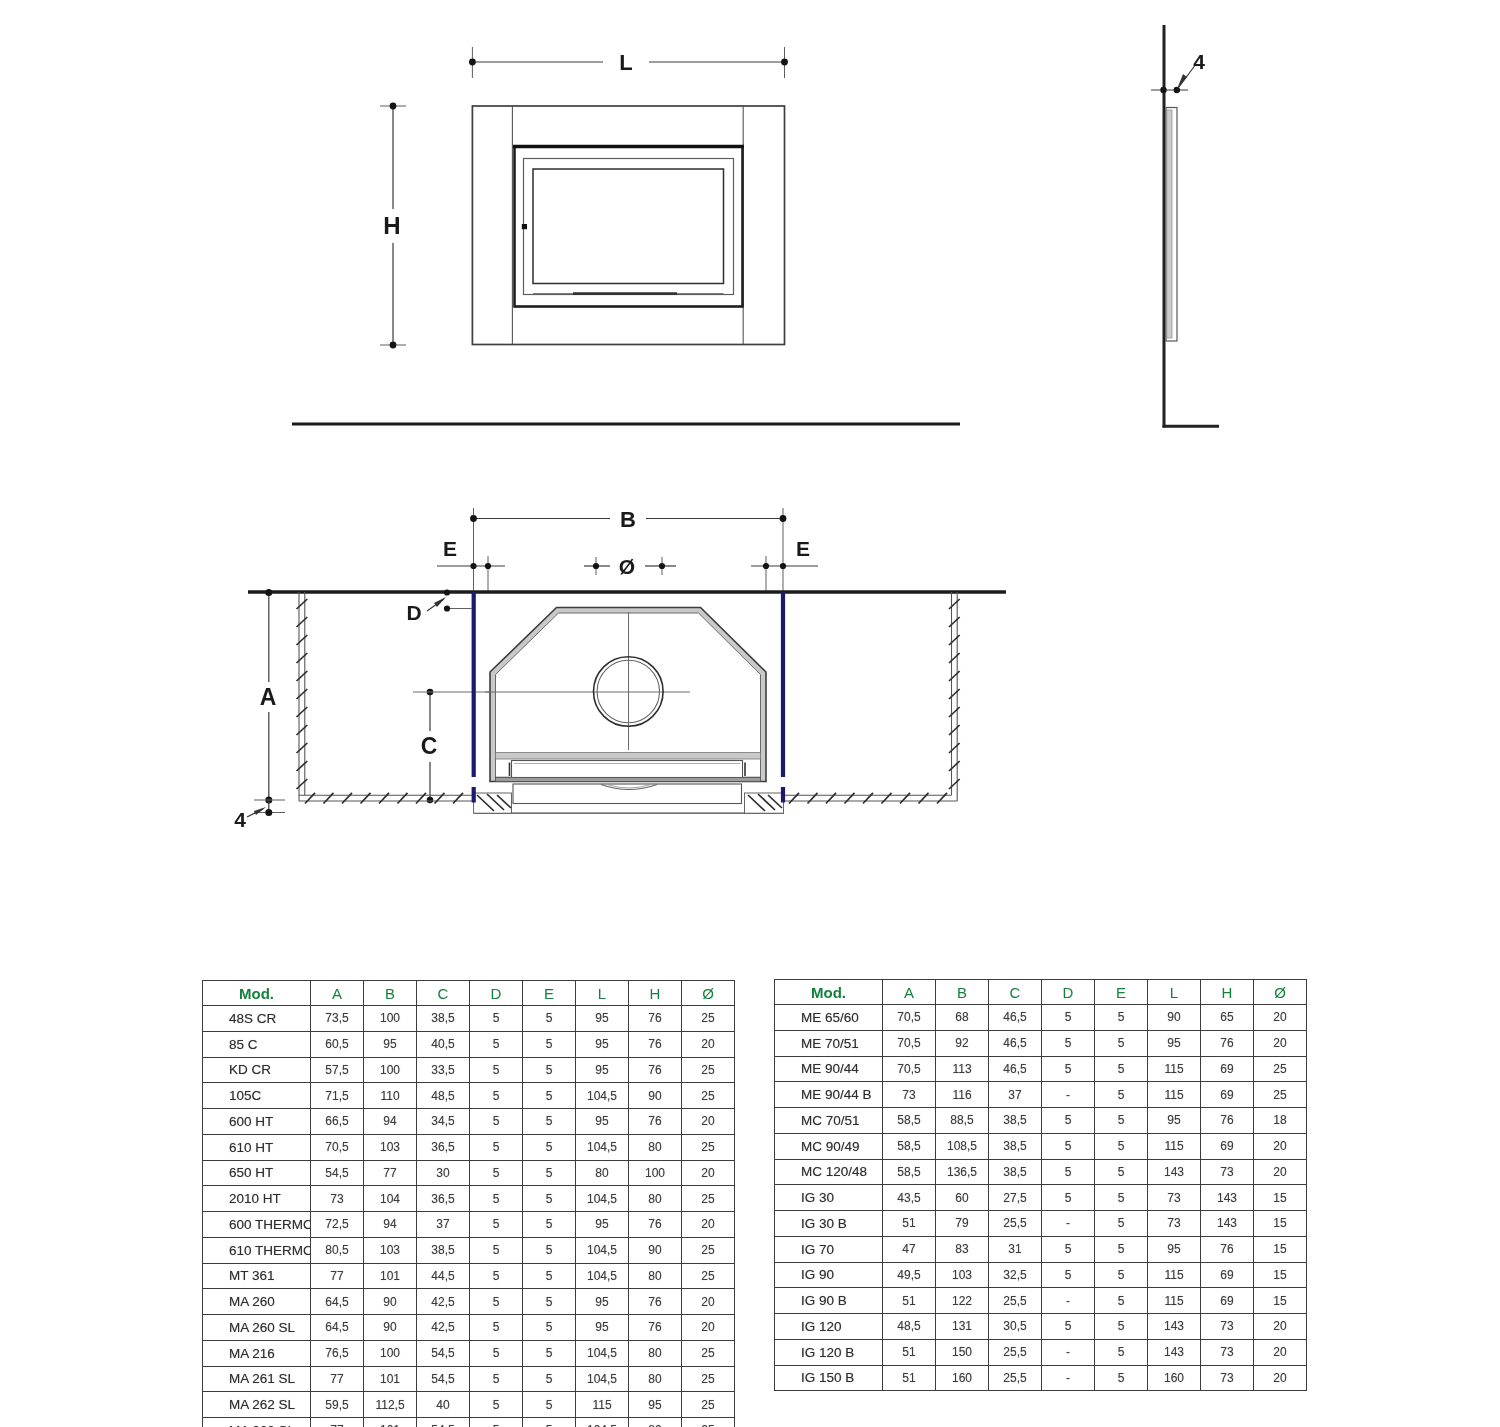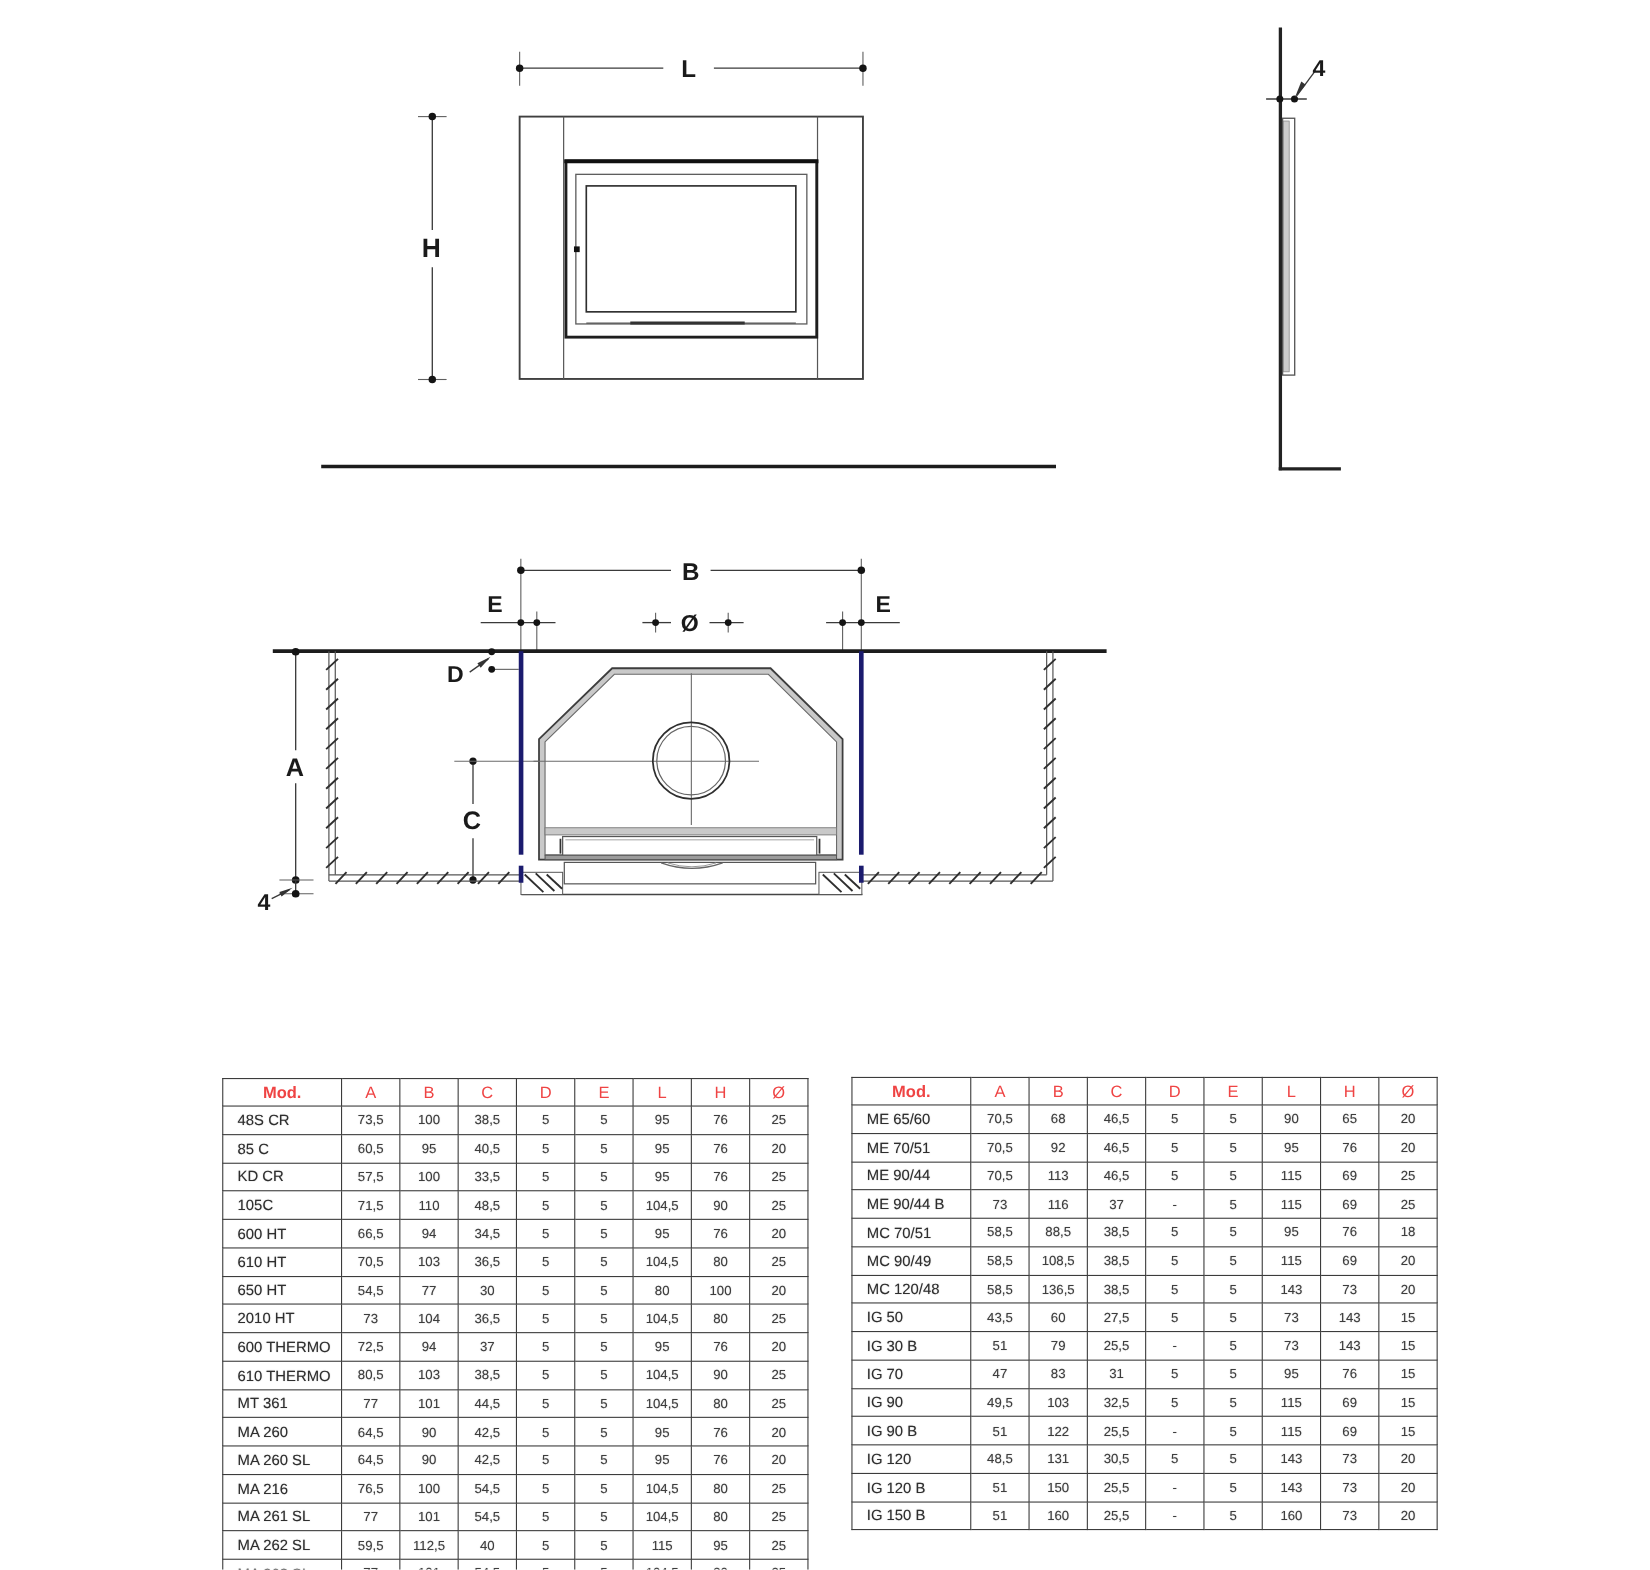--- a/index.html
+++ b/index.html
@@ -6,22 +6,22 @@
 .dim{stroke:#3a3a3a;stroke-width:1.2}
 .thin{stroke:#5f5f5f;stroke-width:1}
 .thin2{stroke:#565656;stroke-width:1.1}
 .med{fill:none;stroke:#3f3f3f;stroke-width:1.7}
 .cl{stroke:#6a6a6a;stroke-width:1}
 .dot{fill:#141414}
 .hk{stroke:#2e2e2e;stroke-width:1.7}
 .lbl{fill:#1a1a1a;font-family:"Liberation Sans",sans-serif;font-weight:700;text-anchor:middle}
 table.t{position:absolute;border-collapse:collapse;table-layout:fixed;width:532px;color:#2e2e2e}
 .t td{border:1.6px solid #3c3c3c;overflow:hidden;white-space:nowrap;padding:0;height:24.75px;vertical-align:middle}
-.t tr.hd td{height:24.1px;font-size:15px;text-align:center;color:#ef4444}
-.t td.mn{font-size:13.5px;padding-left:13px;text-shadow:0 0 1px rgba(80,80,80,.55)}
+.t tr.hd td{height:24.1px;font-size:15px;text-align:center;color:#15803d}
+.t td.mn{font-size:13.5px;padding-left:26px;text-shadow:0 0 1px rgba(80,80,80,.55)}
 .t td.m{text-align:center;font-size:15px}
 .t td.v{text-align:center;font-size:12px;color:#3d3d3d;text-shadow:0 0 1px rgba(90,90,90,.55)}
 </style></head>
 <body>
 <div id="page">
 <svg width="1500" height="1427" viewBox="0 0 1500 1427">
 
 <line x1="472.4" y1="47" x2="472.4" y2="78" class="thin"></line>
 <line x1="784.5" y1="47" x2="784.5" y2="78" class="thin"></line>
 <line x1="472.4" y1="62" x2="603" y2="62" class="dim"></line>
@@ -494,21 +494,21 @@
           <td class="v">58,5</td>
           <td class="v">136,5</td>
           <td class="v">38,5</td>
           <td class="v">5</td>
           <td class="v">5</td>
           <td class="v">143</td>
           <td class="v">73</td>
           <td class="v">20</td>
         </tr>
 <tr>
-          <td class="mn">IG 50</td>
+          <td class="mn">IG 30</td>
           <td class="v">43,5</td>
           <td class="v">60</td>
           <td class="v">27,5</td>
           <td class="v">5</td>
           <td class="v">5</td>
           <td class="v">73</td>
           <td class="v">143</td>
           <td class="v">15</td>
         </tr>
 <tr>

